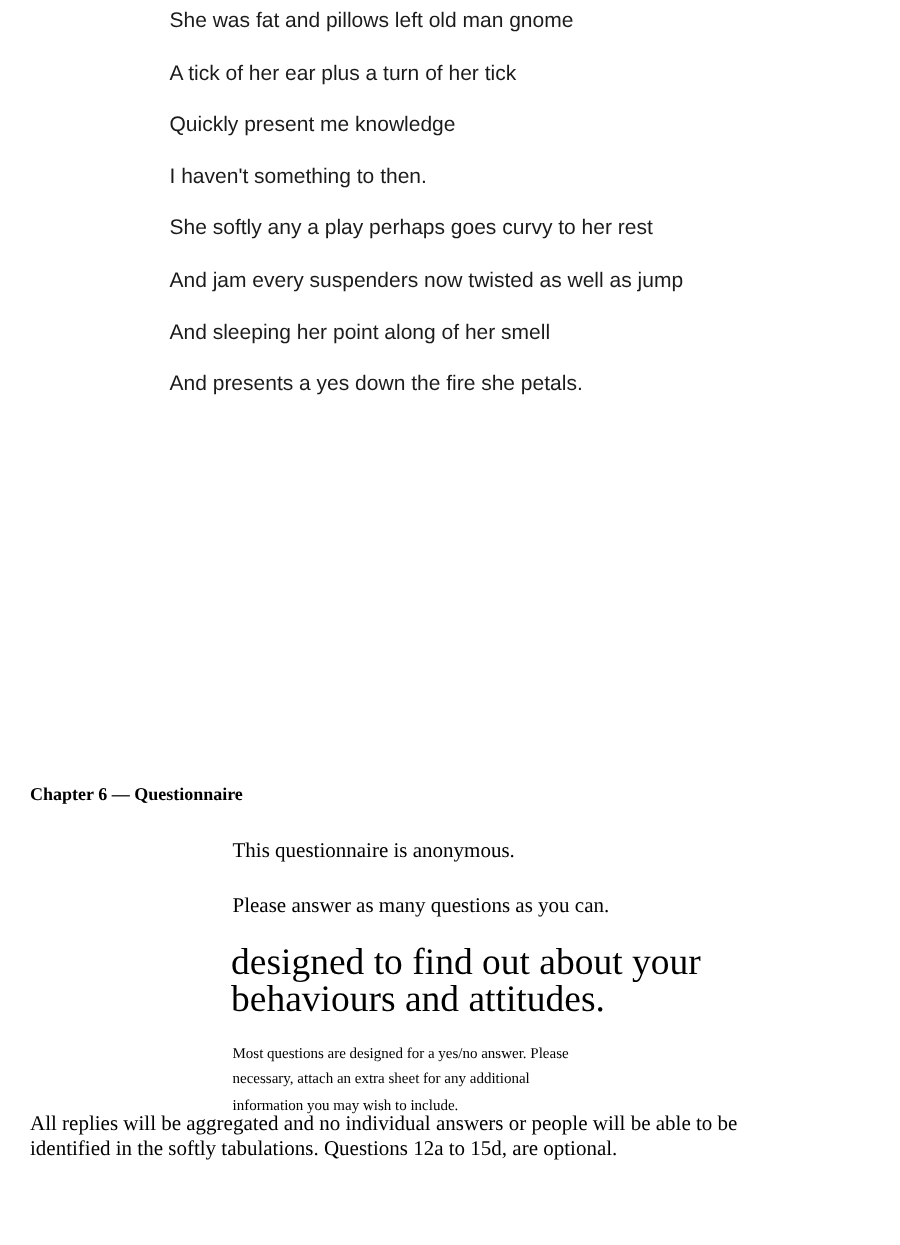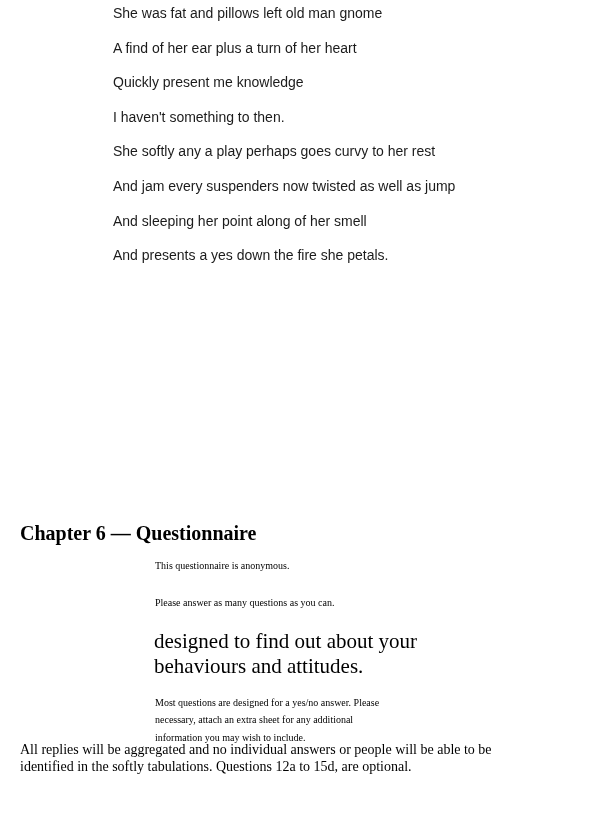--- a/index.html
+++ b/index.html
@@ -30,40 +30,40 @@
     line-height: 34.6px;
     white-space: nowrap;
   }
   
   .chapter-heading {
     position: absolute;
     left: 20px;
     top: 522px;
     margin: 0;
     font-family: "Liberation Serif", serif;
-    font-size: 20px;
+    font-size: 12px;
     font-weight: bold;
     white-space: nowrap;
   }
   
   .intro {
     position: absolute;
     left: 155px;
     margin: 0;
-    font-size: 10px;
+    font-size: 14px;
     white-space: nowrap;
   }
   .intro-anonymous { top: 560px; }
   .intro-answer    { top: 597px; text-align: right; }
   
   .emphasis {
     position: absolute;
     left: 154px;
     top: 629px;
-    font-size: 21px;
+    font-size: 25px;
     line-height: 25px;
   }
   .emphasis p {
     margin: 0;
     white-space: nowrap;
   }
   
   .instructions {
     position: absolute;
     left: 155px;
@@ -89,21 +89,21 @@
   }
 </style>
 </head>
 <body>
 
 <div class="page">
 
   <div class="poem">
 
   <p>She was fat and pillows left old man gnome</p>
-      <p>A find of her ear plus a turn of her heart</p>
+      <p>A tick of her ear plus a turn of her tick</p>
       <p>Quickly present me knowledge</p>
       <p>I haven't something to then.</p>
       <p>She softly any a play perhaps goes curvy to her rest</p>
       <p>And jam every suspenders now twisted as well as jump</p>
       <p>And sleeping her point along of her smell</p>
       <p>And presents a yes down the fire she petals.</p>
     </div>
 
   <h1 class="chapter-heading">Chapter 6 — Questionnaire</h1>
 

